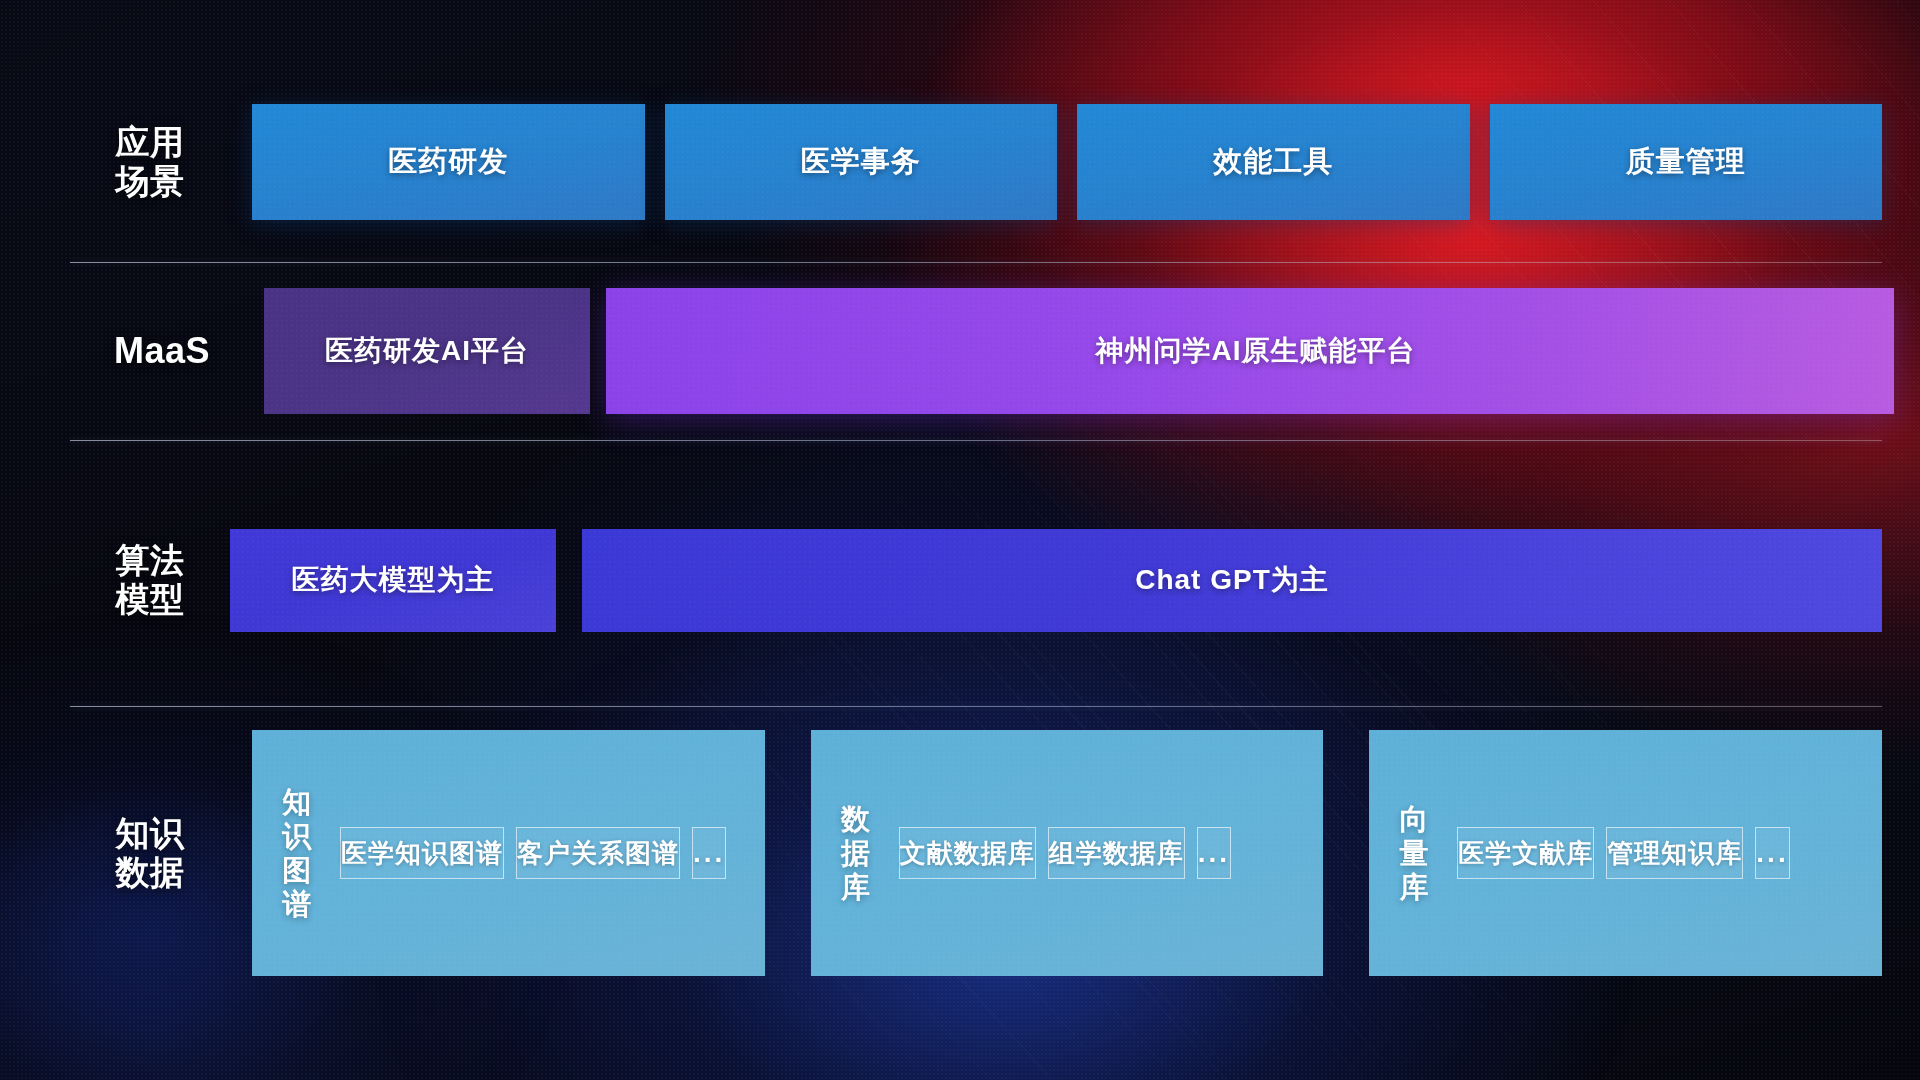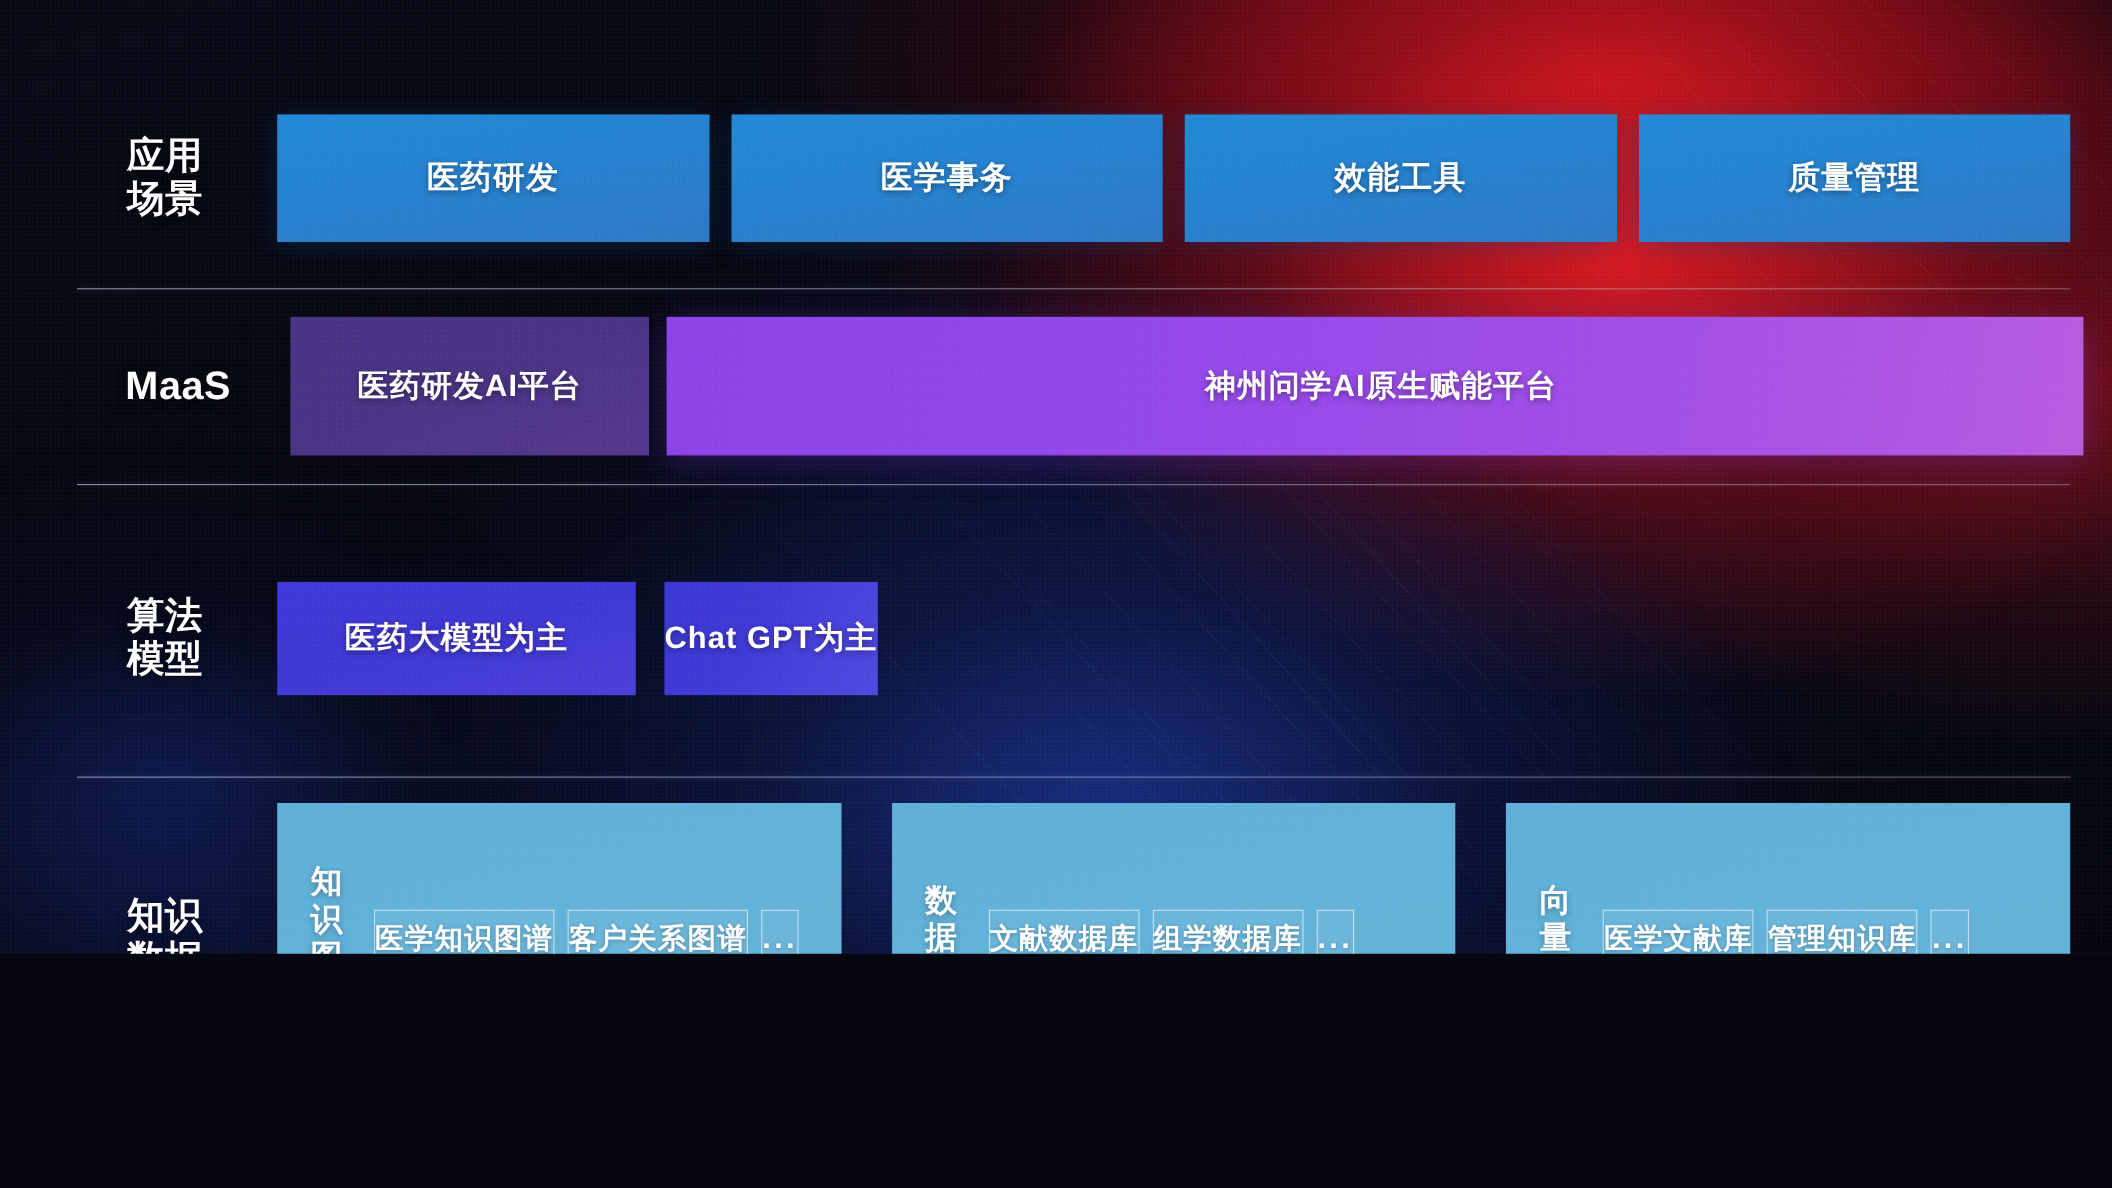--- a/index.html
+++ b/index.html
@@ -6,21 +6,21 @@
   html, body {
     width:1920px; height:1080px;
     overflow:hidden;
     background:#05060f;
     font-family:"Liberation Sans", sans-serif;
   }
 
   
   #stage {
     position:relative;
-    width:1920px; height:867px;
+    width:1920px; height:1080px;
     background:#0f172a;
     overflow:hidden;
   }
   .bg-base{
     position:absolute; inset:0;
     background:
       radial-gradient(1100px 620px at 76% 8%, rgba(208,22,32,0.95) 0%, rgba(150,12,24,0.72) 26%, rgba(70,6,16,0.42) 48%, rgba(12,8,22,0.0) 70%),
       radial-gradient(760px 460px at 98% 40%, rgba(190,20,30,0.55) 0%, rgba(90,8,18,0.30) 45%, rgba(10,8,20,0) 72%),
       radial-gradient(900px 700px at 52% 78%, rgba(18,30,86,0.78) 0%, rgba(10,16,52,0.45) 45%, rgba(6,8,22,0) 75%),
       radial-gradient(700px 520px at 8% 96%, rgba(14,24,72,0.60) 0%, rgba(6,10,32,0.25) 50%, rgba(5,6,16,0) 78%),
@@ -151,22 +151,22 @@
     background:linear-gradient(100deg, #8b43e8 0%, #9448ea 35%, #a24fe6 70%, #b85ce0 100%);
     font-size:28px;
     letter-spacing:1px;
     box-shadow:0 6px 30px rgba(120,50,220,0.35);
     padding-left:11px;
   }
 
   
   #row-algo{ top:466px; left:70px; width:1812px; height:228px; }
   #row-algo .grid{
-    flex:1; margin-left:22px;
-    display:flex; flex-direction:row; gap:22px;
+    flex:1; 
+    display:flex; flex-direction:column; gap:22px;
   }
   .algo-line{ display:flex; gap:26px; }
   .algo-left{
     flex:0 0 326px;
     height:103px;
     background:linear-gradient(165deg, #4039d8 0%, #4038d4 50%, #4a41d8 100%);
     font-size:28px;
     letter-spacing:1px;
   }
   .algo-right{

